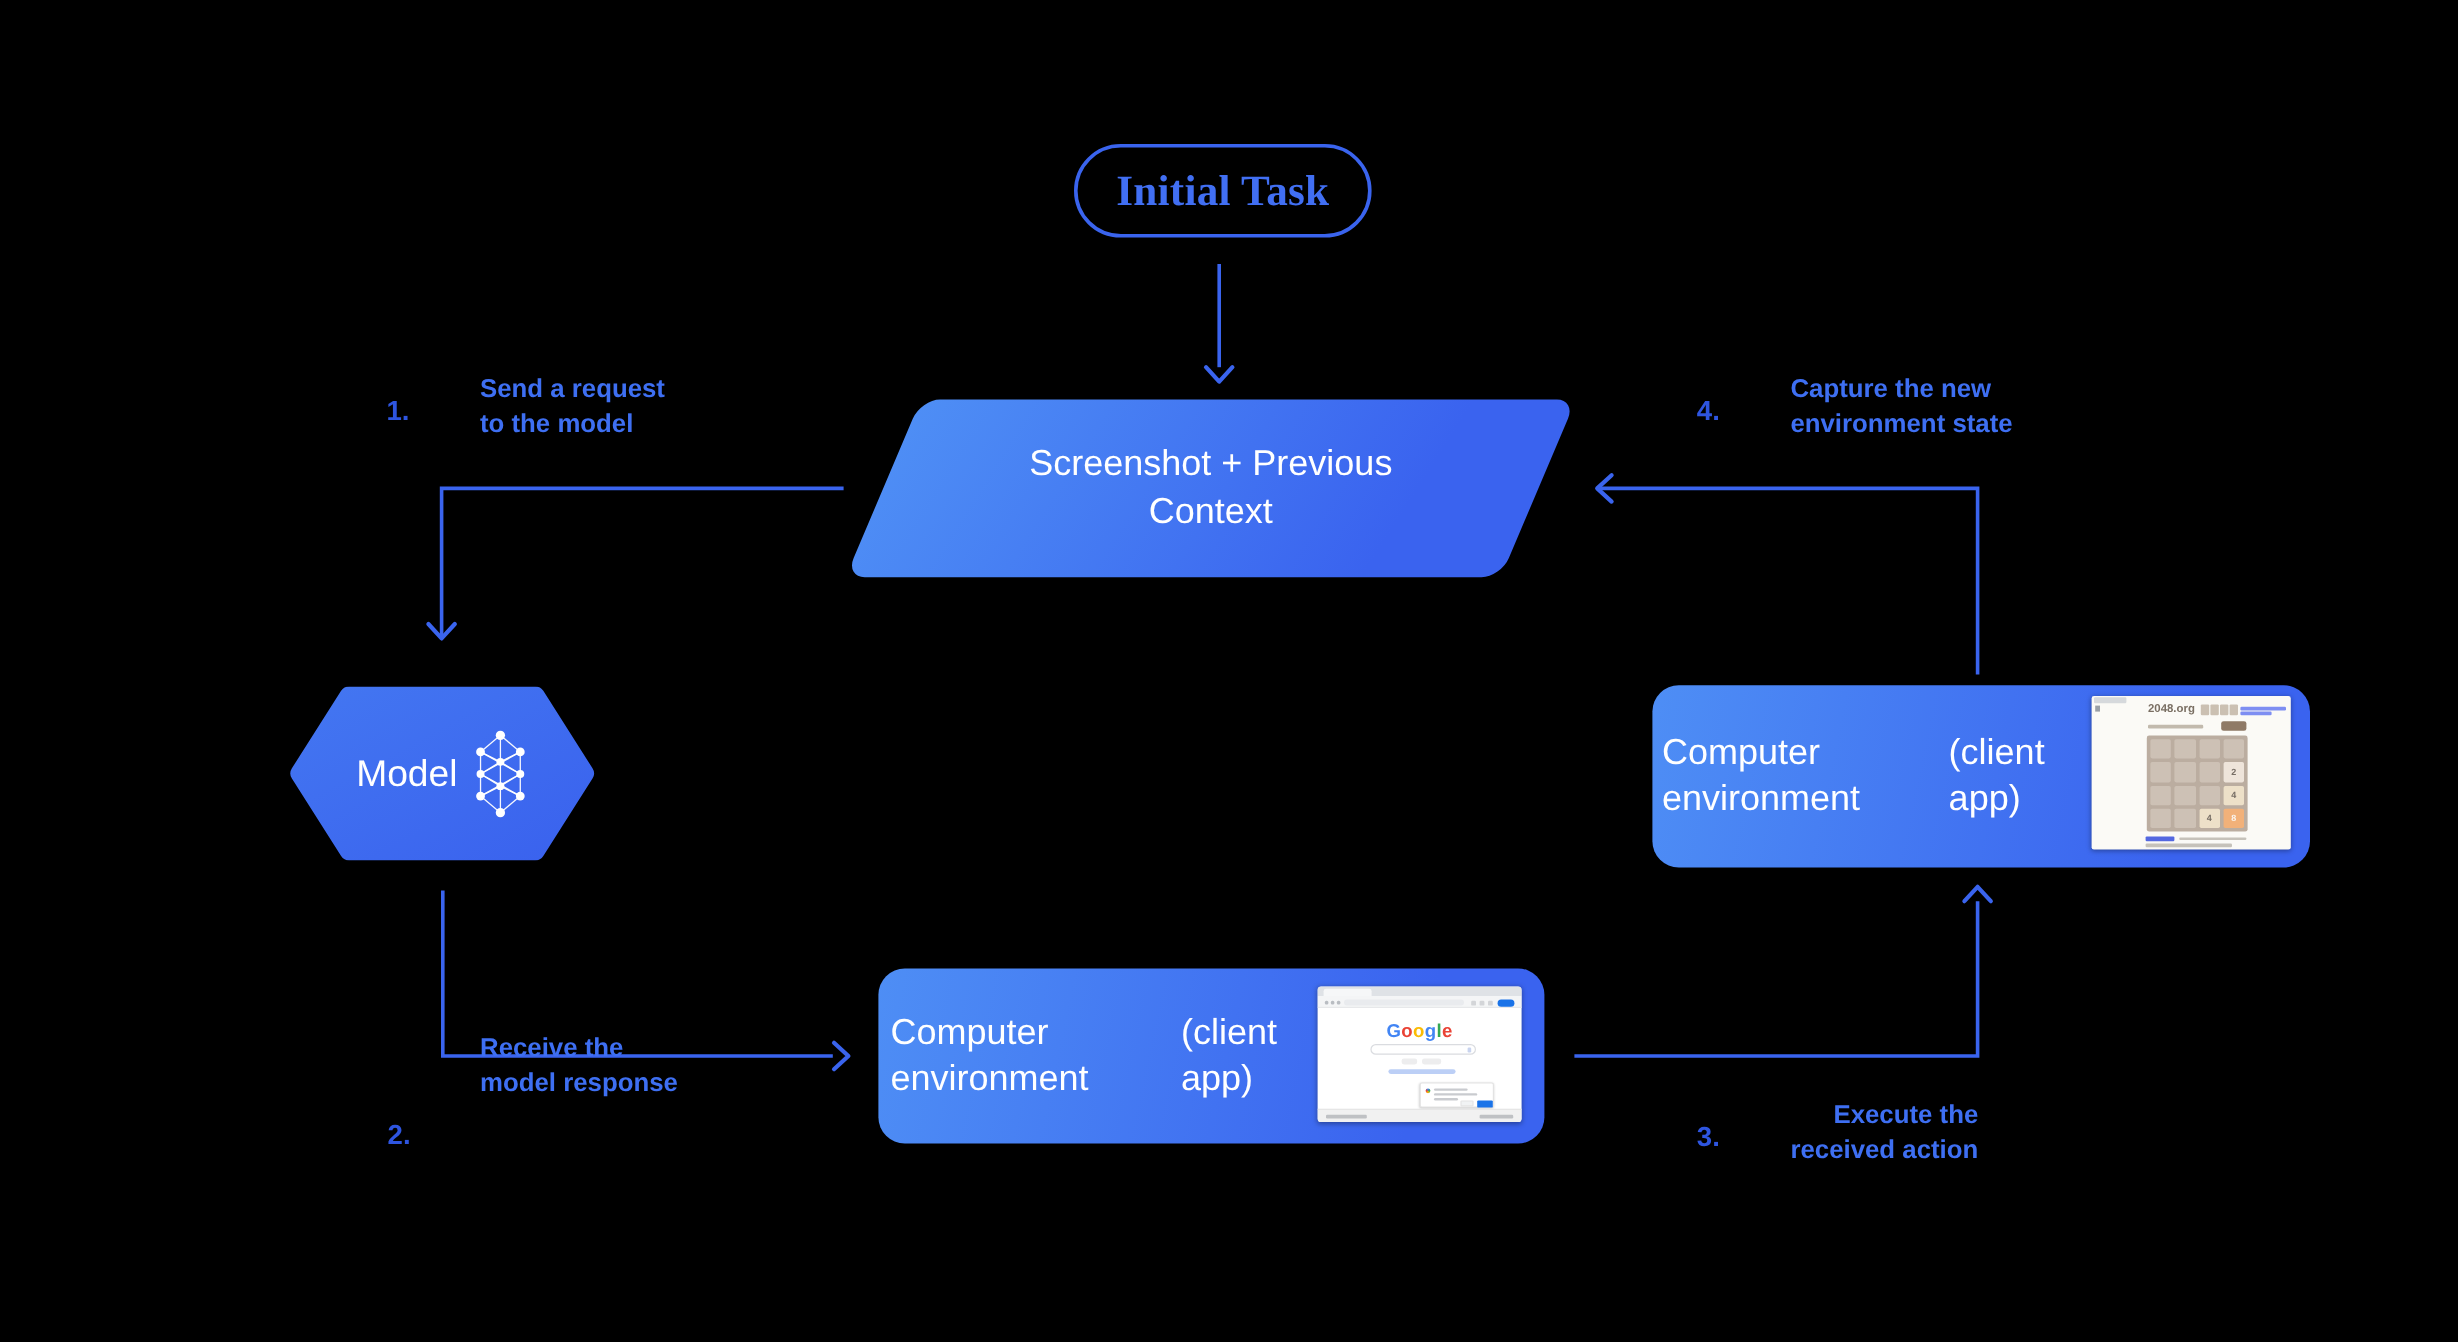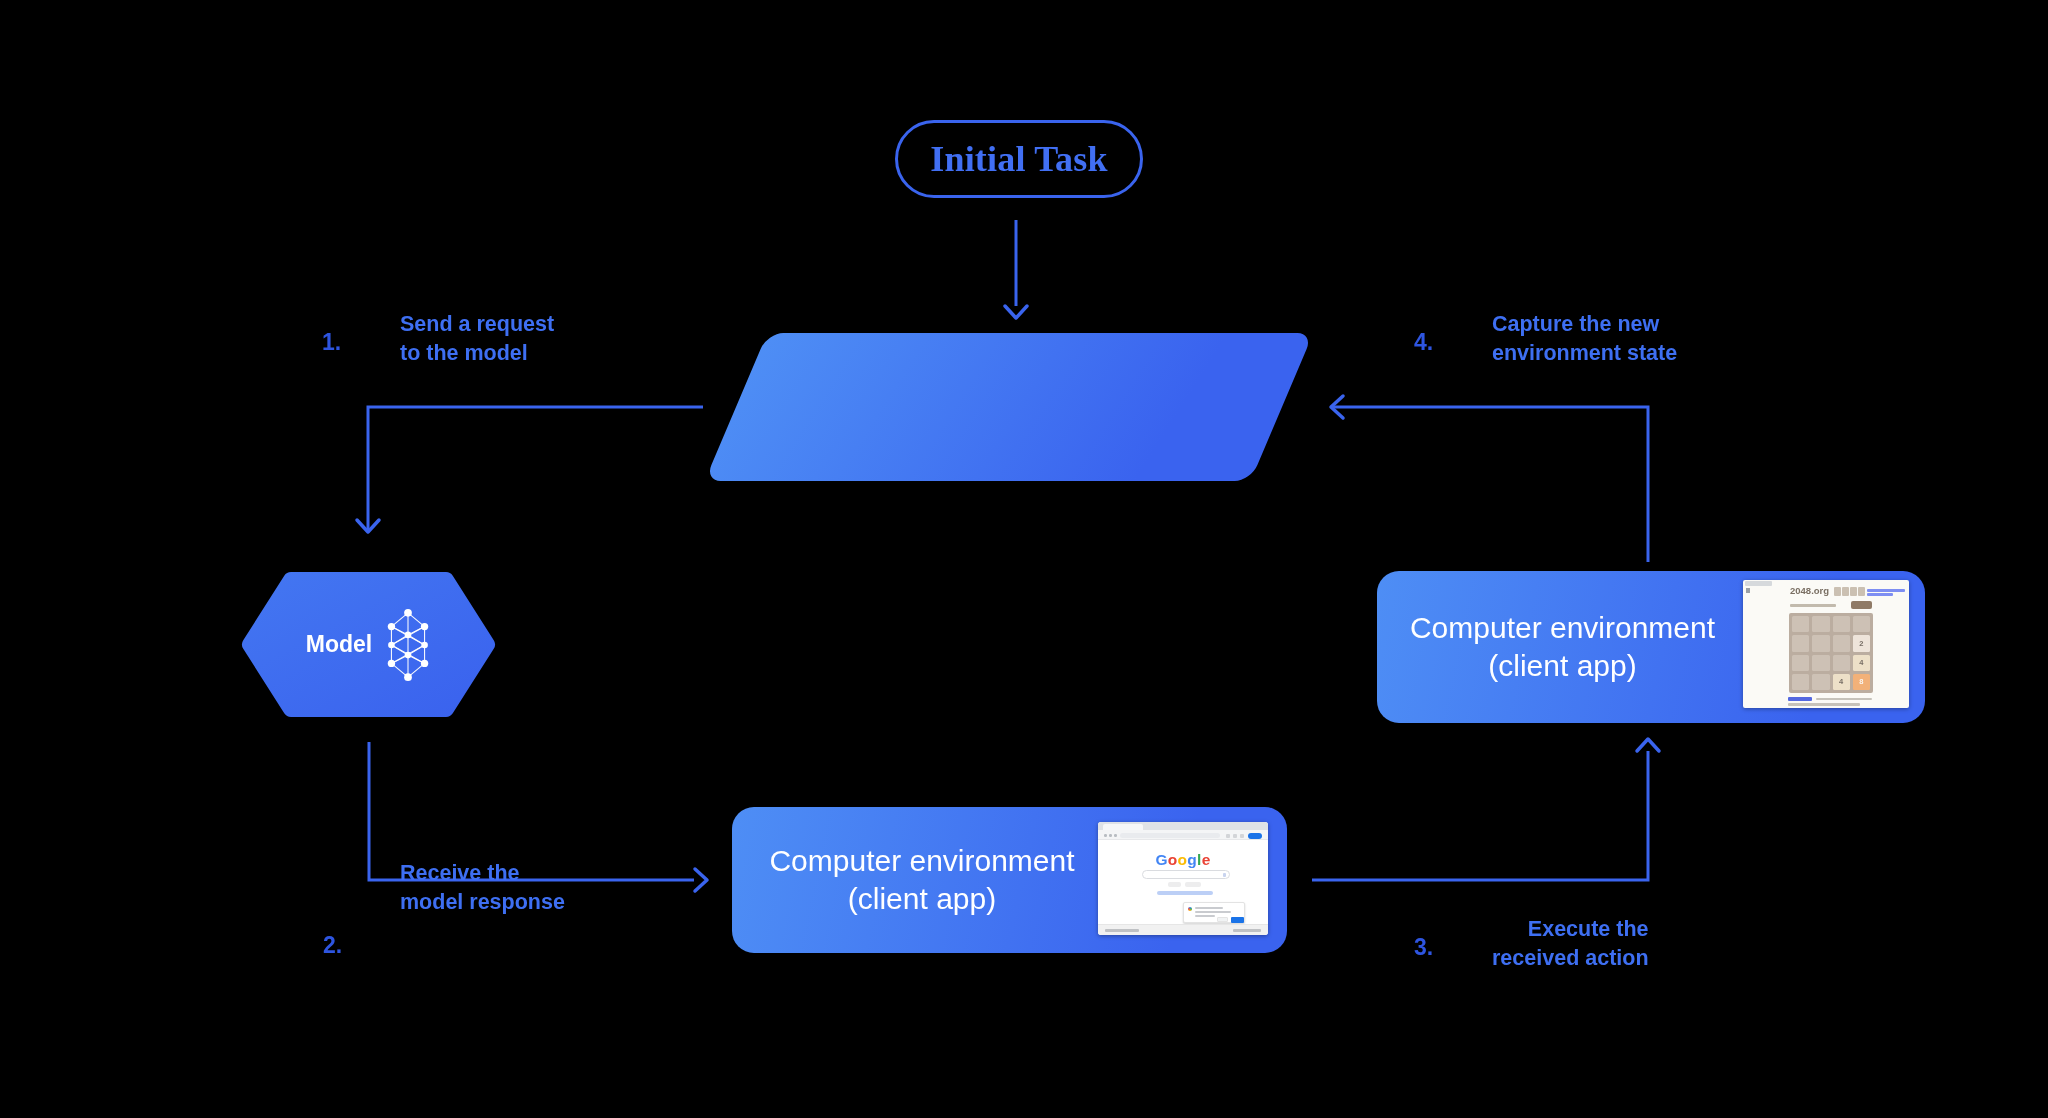--- a/index.html
+++ b/index.html
@@ -23,30 +23,30 @@
   .para-shape{position:absolute;left:736px;top:333px;width:546px;height:148px;
     transform:skewX(-23deg);border-radius:16px;
     background:linear-gradient(102deg,var(--grad-start) 0%,var(--grad-end) 80%);}
   .para-text{position:absolute;left:736px;top:333px;width:546px;height:148px;
     display:flex;flex-direction:column;align-items:center;justify-content:center;
     color:var(--node-text);font-size:30px;line-height:40px;font-weight:400;}
 
   .hex-wrap{position:absolute;left:240px;top:572px;width:257px;height:145px;}
   .hex-content{position:absolute;left:240px;top:572px;width:257px;height:145px;
     display:flex;align-items:center;justify-content:center;gap:13px;color:var(--node-text);}
-  .hex-content .model-label{font-size:23px;font-weight:700;text-align:right;}
+  .hex-content .model-label{font-size:31px;font-weight:400;text-align:right;}
 
   .step-number{position:absolute;font-size:23px;font-weight:700;color:var(--number);}
   .step-text{position:absolute;font-size:21.5px;line-height:29px;font-weight:600;color:var(--label);}
 
   .env-box{position:absolute;border-radius:22px;
     background:linear-gradient(102deg,var(--grad-start) 0%,var(--grad-end) 80%);}
   .env-box.bottom{left:732px;top:807px;width:555px;height:146px;}
   .env-box.right{left:1377px;top:571px;width:548px;height:152px;}
-  .env-text{position:absolute;display:flex;flex-direction:column;align-items:center;justify-content:center;
+  .env-text{position:absolute;display:flex;flex-direction:row;align-items:center;justify-content:center;
     color:var(--node-text);font-size:30px;line-height:38px;font-weight:400;}
   .env-text.bottom{left:742px;top:807px;width:360px;height:146px;}
   .env-text.right{left:1385px;top:571px;width:355px;height:152px;}
 
   
   .mini-google{position:absolute;left:1098px;top:822px;width:170px;height:113px;
     background:#fff;border-radius:3px;overflow:hidden;box-shadow:0 1px 4px rgba(0,0,0,.35);}
   .mg-tabstrip{position:absolute;left:0;top:0;width:100%;height:8px;background:#dfe2e6;}
   .mg-tab{position:absolute;left:5px;top:2px;width:40px;height:6px;background:#f6f7f8;border-radius:2px 2px 0 0;}
   .mg-toolbar{position:absolute;left:0;top:8px;width:100%;height:10px;background:#f4f5f6;border-bottom:1px solid #e7e8ea;}
@@ -131,20 +131,24 @@
       <polyline points="1648,562 1648,407 1332,407"></polyline>
       <polyline class="head" points="1343,396 1331,407 1343,418"></polyline>
     </g>
   </svg>
 
   <div class="pill">
     <span>Initial Task</span>
   </div>
 
   <div class="para-shape"></div>
+  <div class="para-text">
+    <span>Screenshot + Previous</span>
+    <span>Context</span>
+  </div>
 
   <svg class="hex-wrap" viewBox="0 0 257 145">
     <defs>
       <linearGradient id="hexg" x1="0" y1="0" x2="1" y2="1">
         <stop offset="0" stop-color="#4376f1"></stop>
           <stop offset="1" stop-color="#3a62ee"></stop>
       </linearGradient>
     </defs>
     <polygon points="10,72.5 51,8 206,8 247,72.5 206,137 51,137" fill="url(#hexg)" stroke="url(#hexg)" stroke-width="16" stroke-linejoin="round"></polygon>
   </svg>

